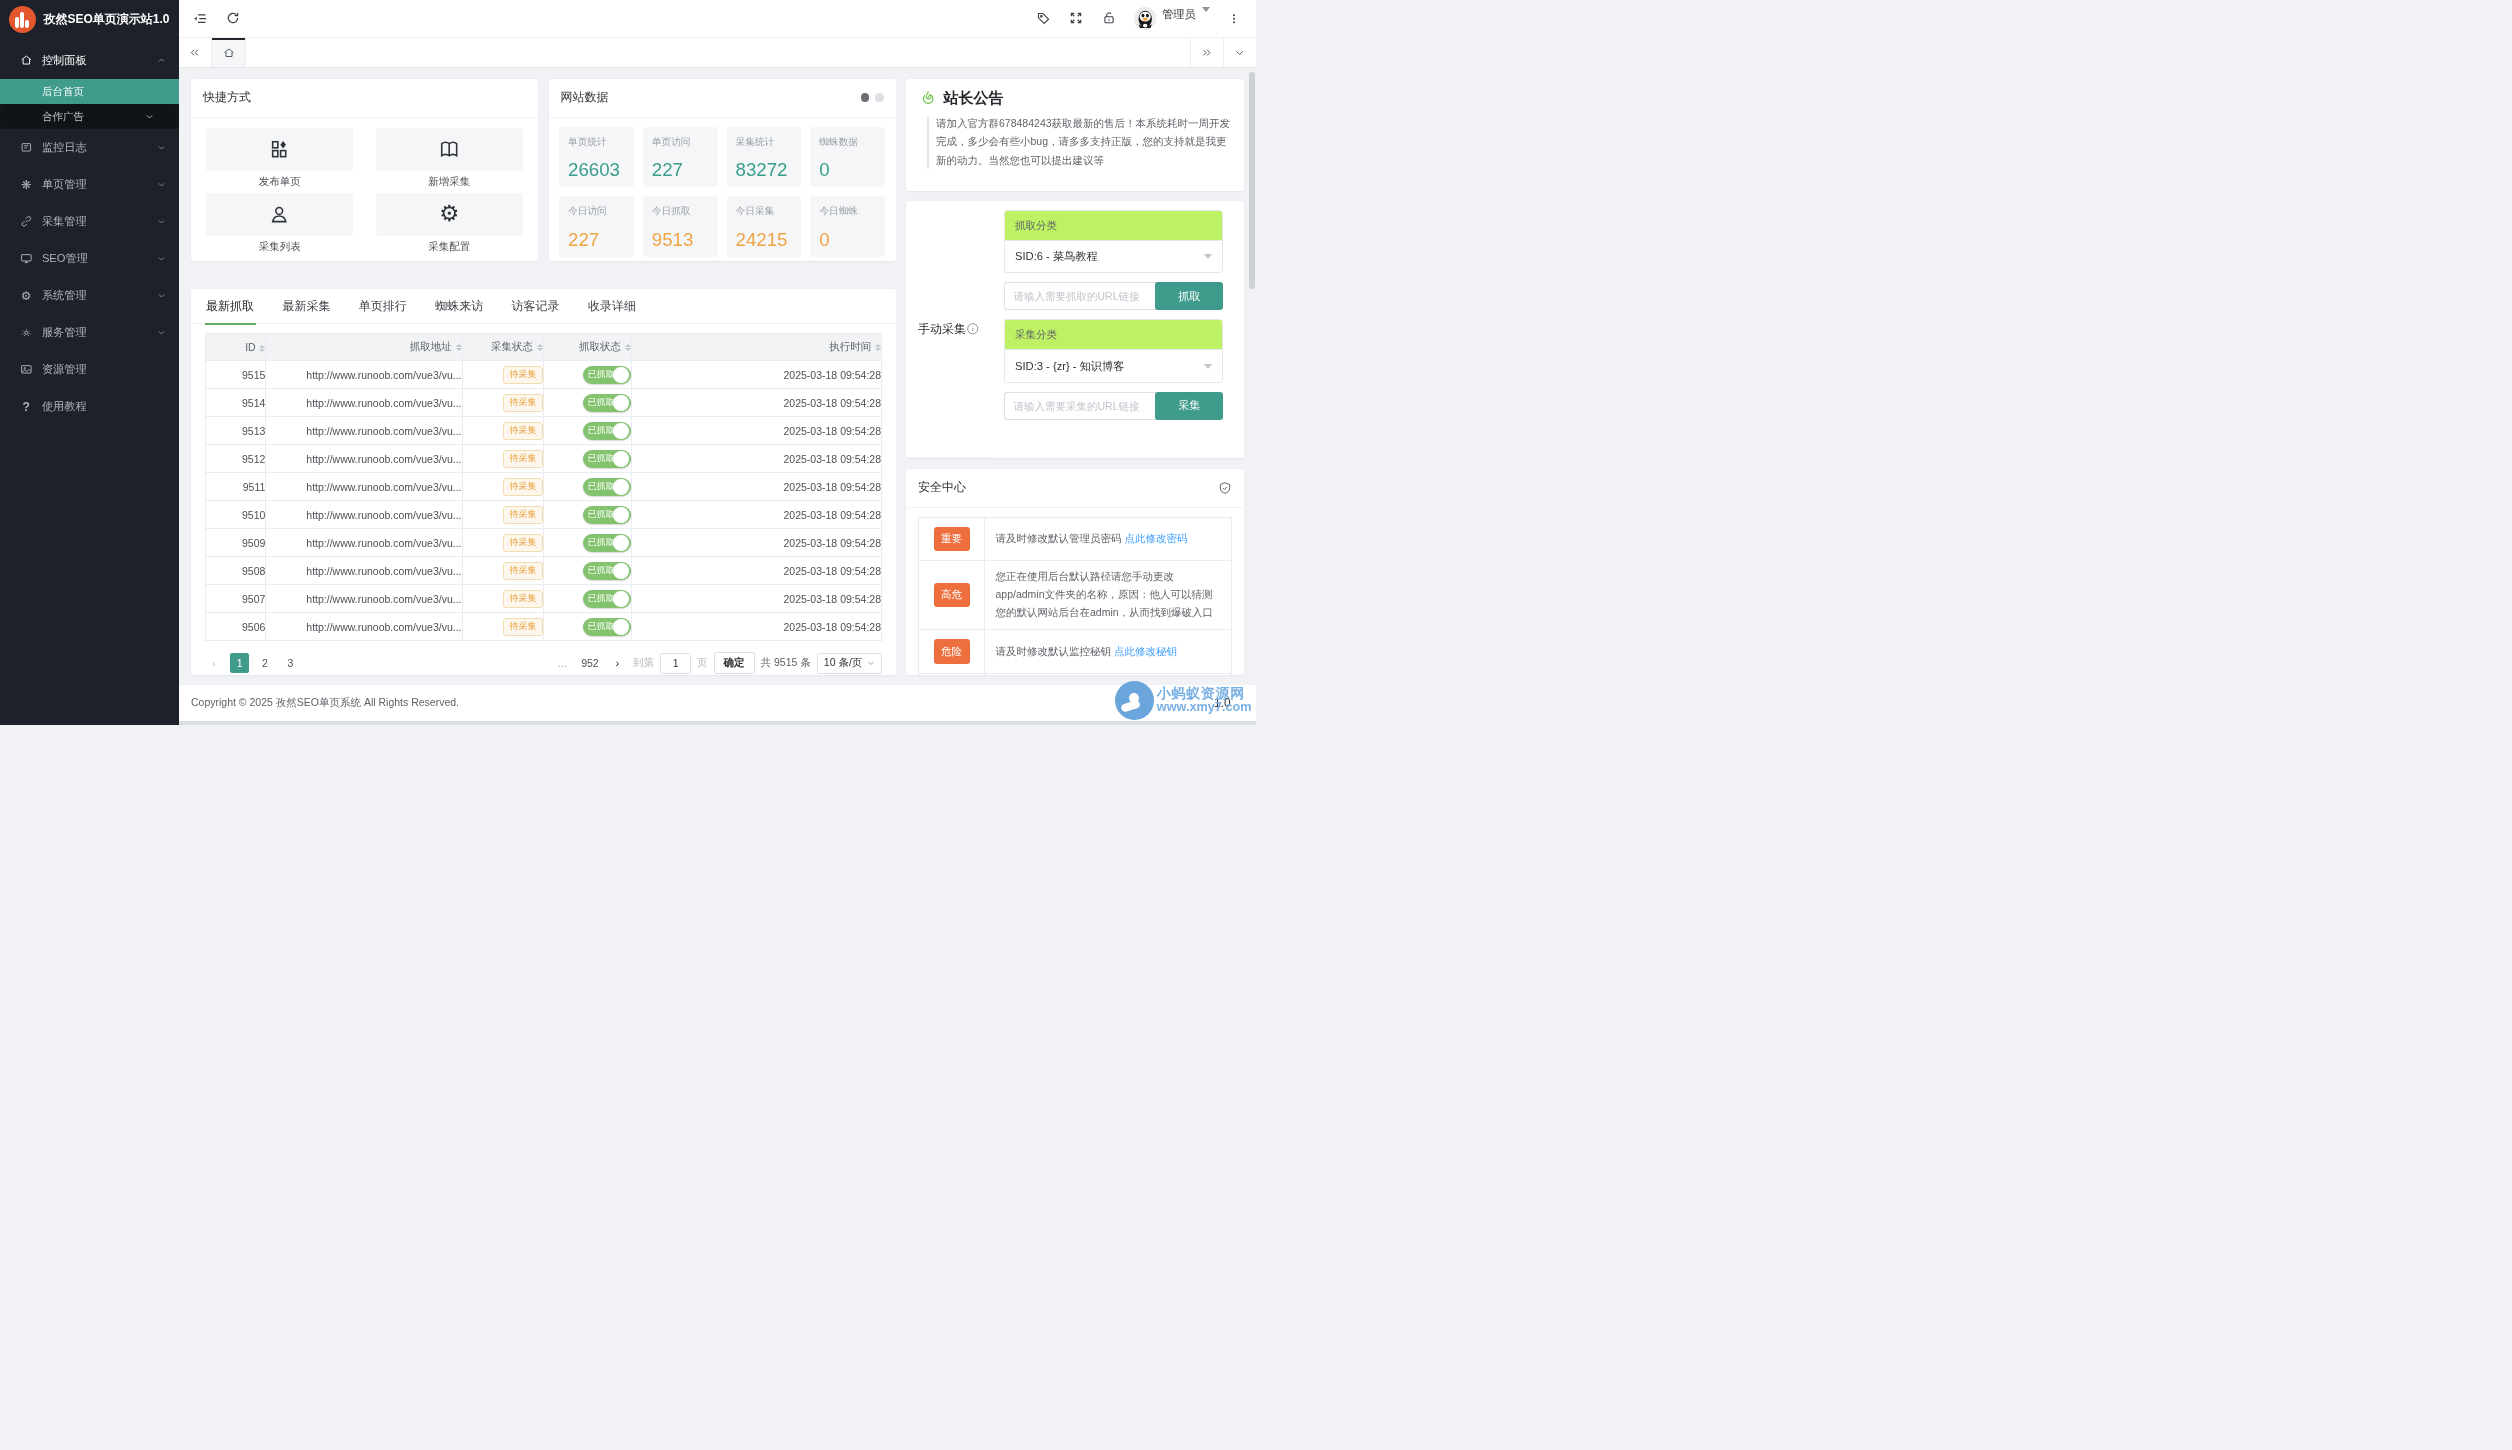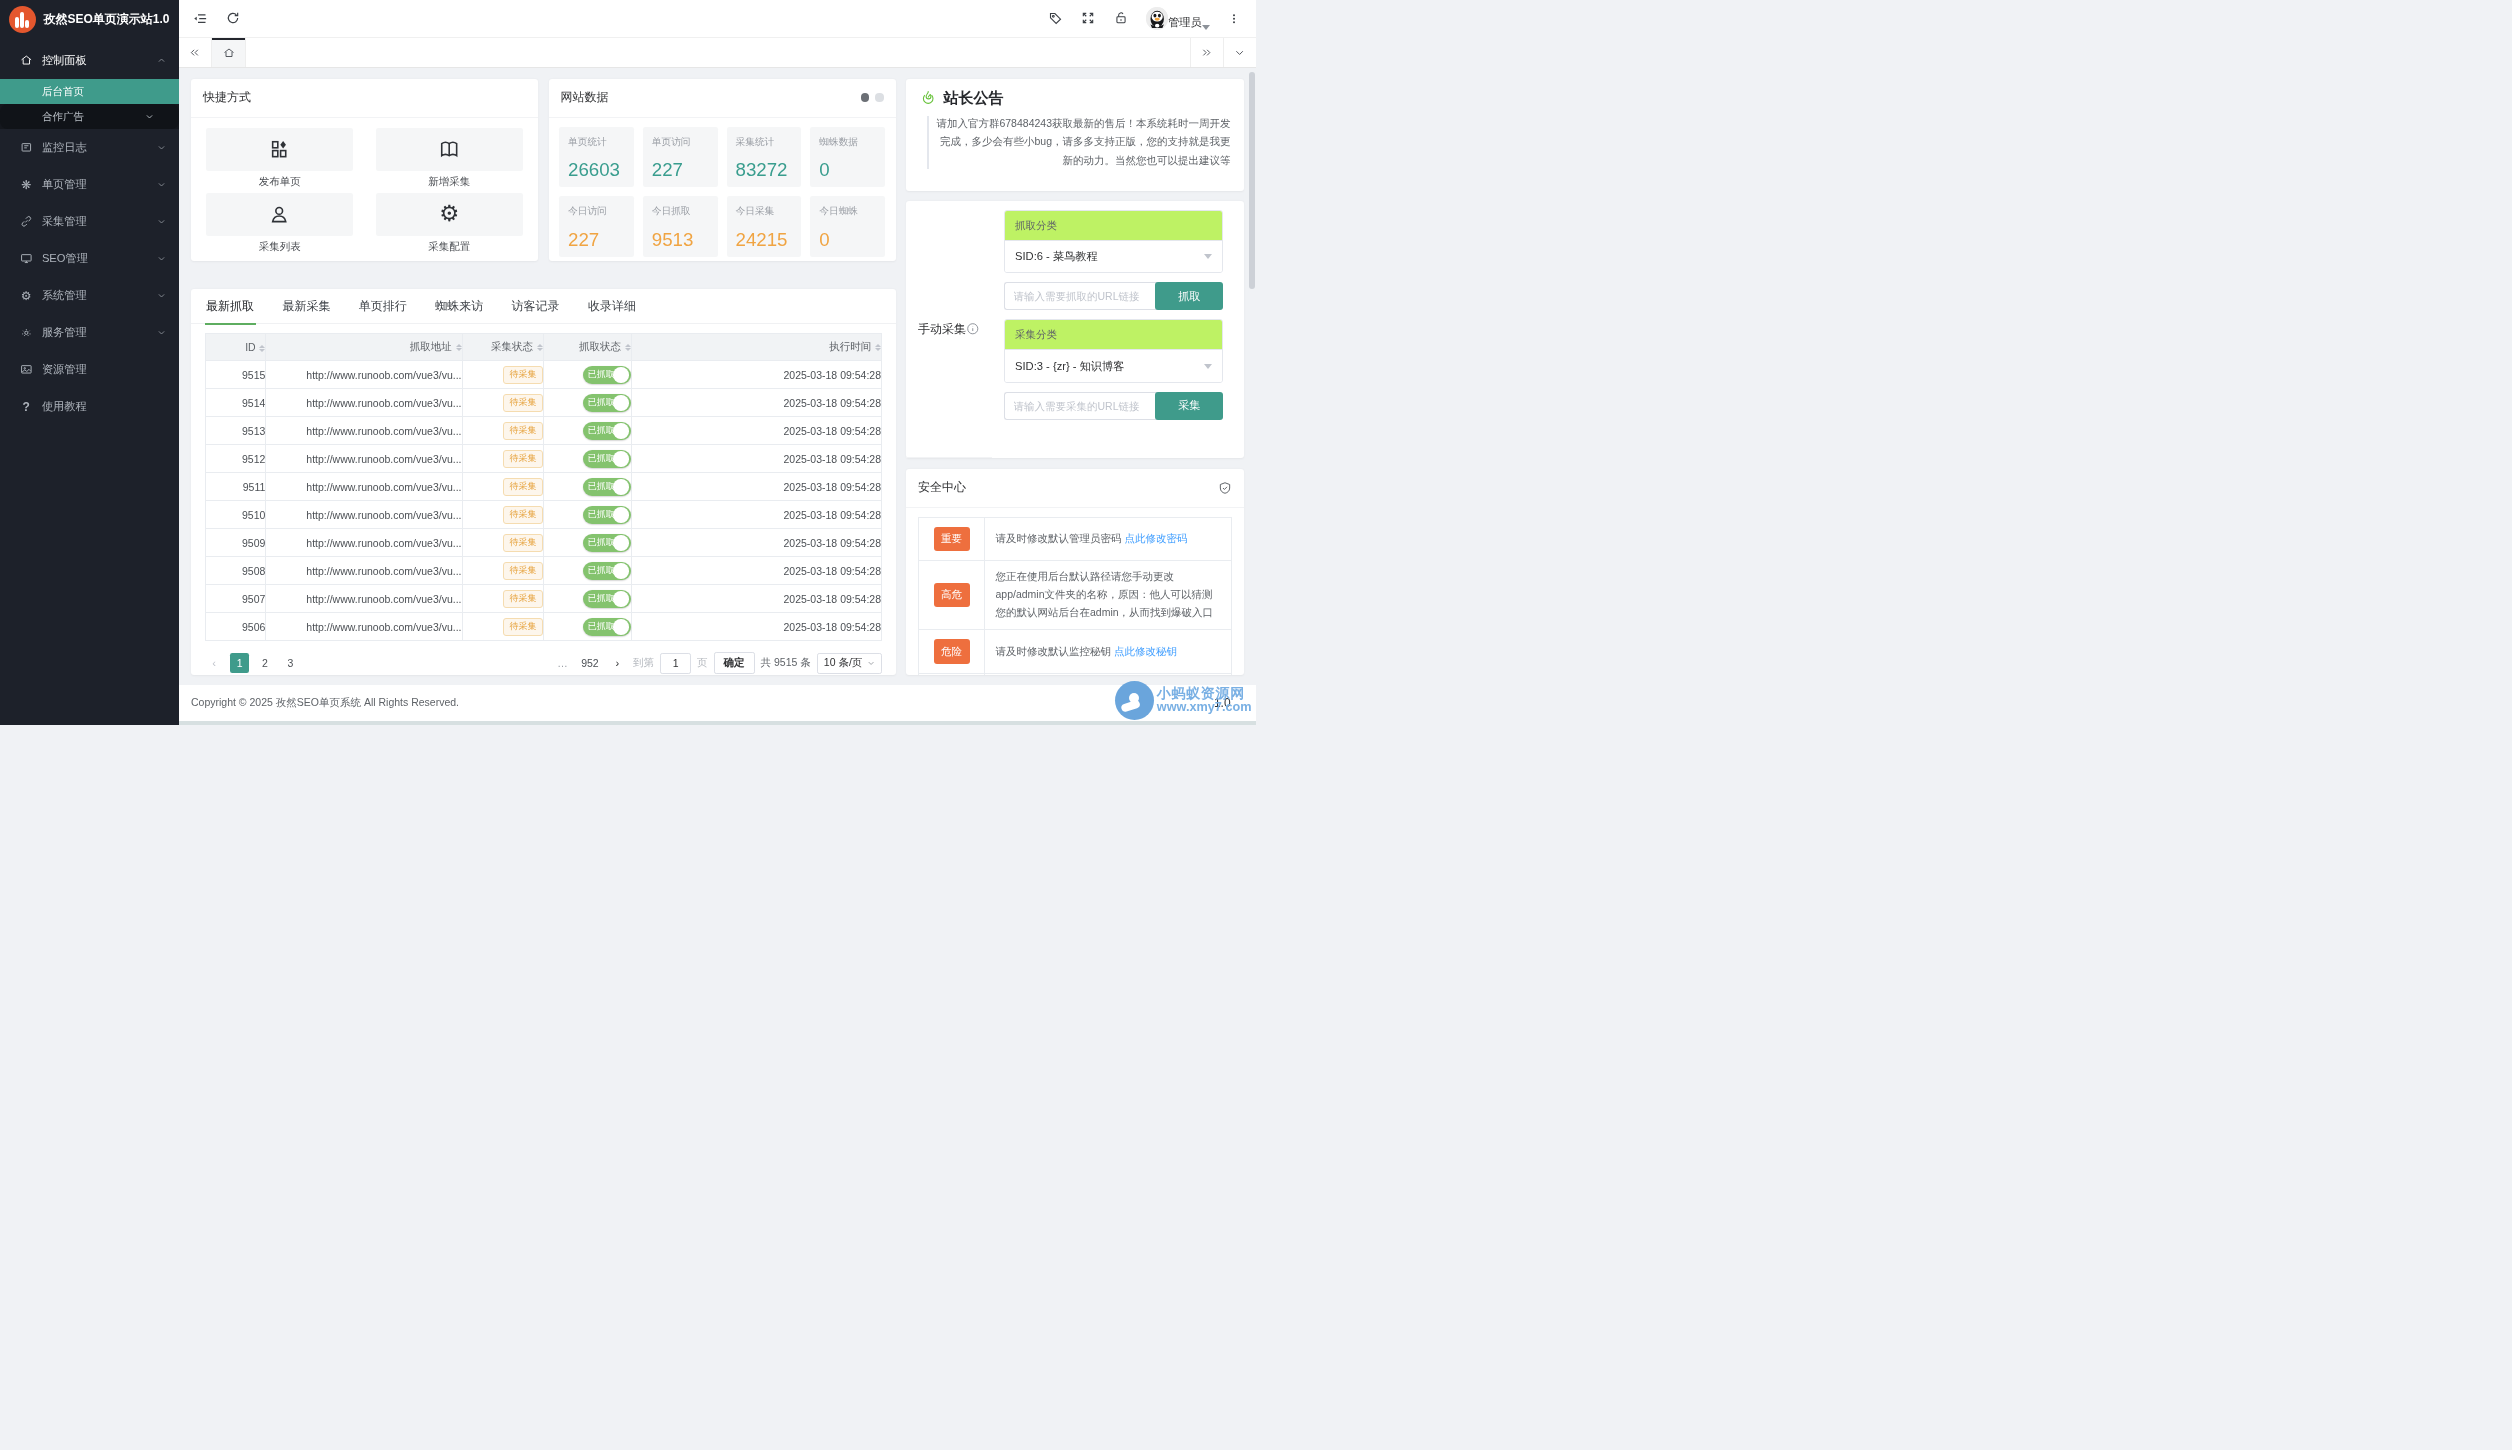--- a/index.html
+++ b/index.html
@@ -26,21 +26,21 @@
   .submenu-item { height:25px; display:flex; align-items:center; padding-left:42px; font-size:10.5px; cursor:pointer; }
   .submenu-item.active { background:#3f9b8b; color:#fff; }
   .submenu-item.collapsible { background:#101318; justify-content:space-between; padding-right:25px; color:#b9bfc6;border-radius:8px; }
 
   
   .rightside { flex:1; display:flex; flex-direction:column; height:100%; min-width:0; position:relative; }
 
   .topbar { height:37px; background:#fff; display:flex; align-items:center; padding:0 13.5px; gap:16.4px; }
   .tb-icon { width:16.4px; height:16.4px; color:#3c4046; display:flex; align-items:center; justify-content:center; cursor:pointer; }
   .tb-spacer { flex:1; }
-  .userbox { display:flex; align-items:flex-end; gap:0; cursor:pointer; }
+  .userbox { display:flex; align-items:flex-start; gap:6px; cursor:pointer; }
   .avatar { width:22.4px; height:22.4px; border-radius:50%; background:#ececec; overflow:hidden; display:flex; align-items:center; justify-content:center; }
   .username { font-size:11.2px; color:#303133; }
   .caret-dn { width:0;height:0;border-left:4.5px solid transparent;border-right:4.5px solid transparent;border-top:5.2px solid #8d9299; }
 
   .tabsbar { height:31px; background:#fff; border-top:0.7px solid #f0f0f0; border-bottom:0.7px solid #e6e6e6; display:flex; align-items:stretch; }
   .tbtn { width:33px; display:flex; align-items:center; justify-content:center; color:#4a4e55; border-right:0.7px solid #eee; cursor:pointer; }
   .tbtn.right { border-right:none; border-left:0.7px solid #eee; }
   .page-tab { width:34px; background:#f5f6f7; border-right:0.7px solid #eee; position:relative; display:flex; align-items:center; justify-content:center; color:#44484e; cursor:pointer; }
   .page-tab::before { content:""; position:absolute; top:0; left:0; right:0; height:2.2px; background:#23262d; }
   .tabs-fill { flex:1; }
@@ -97,21 +97,21 @@
   .pg.arrow { color:#c0c4cc; font-size:11.2px; }
   .pg.arrow.on { color:#303133; }
   .pg.num { color:#4c5055; }
   .pg.active { background:#3f9b8b; color:#fff; }
   .pg.dots { color:#9a9ea5; }
   .jump-input { width:31px; height:21px; border:0.7px solid #dcdfe6; border-radius:2.2px; text-align:center; font-size:10.5px; color:#303133; outline:none; }
   .confirm-btn { height:22.4px; padding:0 9px; background:#fff; border:0.7px solid #dcdfe6; border-radius:2.2px; font-size:10.5px; font-weight:bold; color:#303133; cursor:pointer; }
   .per-page { height:21px; border:0.7px solid #dcdfe6; border-radius:2.2px; display:flex; align-items:center; gap:4.5px; padding:0 6px; cursor:pointer; color:#303133; }
 
   
-  .ann-card { height:112px; padding:10.5px 13.5px; overflow:hidden;text-align:right; }
+  .ann-card { height:112px; padding:10.5px 13.5px; overflow:hidden; }
   .ann-head { display:flex; align-items:flex-start; gap:7.5px; }
   .ann-title { font-size:15px; font-weight:bold; color:#26282c; }
   .ann-body { display:flex; margin-top:6px; }
   .ann-line { width:1.5px; background:#e4e7ed; margin:1.5px 7.5px 0 7.5px; flex:none; }
   .ann-text { font-size:10.5px; color:#5f6368; line-height:1.75; }
 
   
   .manual-card { height:257px; display:flex; flex-direction:row; }
   .man-body { padding:9px 12px; display:flex; flex-direction:column; gap:9px; }
   .fieldset { border:0.7px solid #e4e7ed; border-radius:3px; overflow:hidden; }

